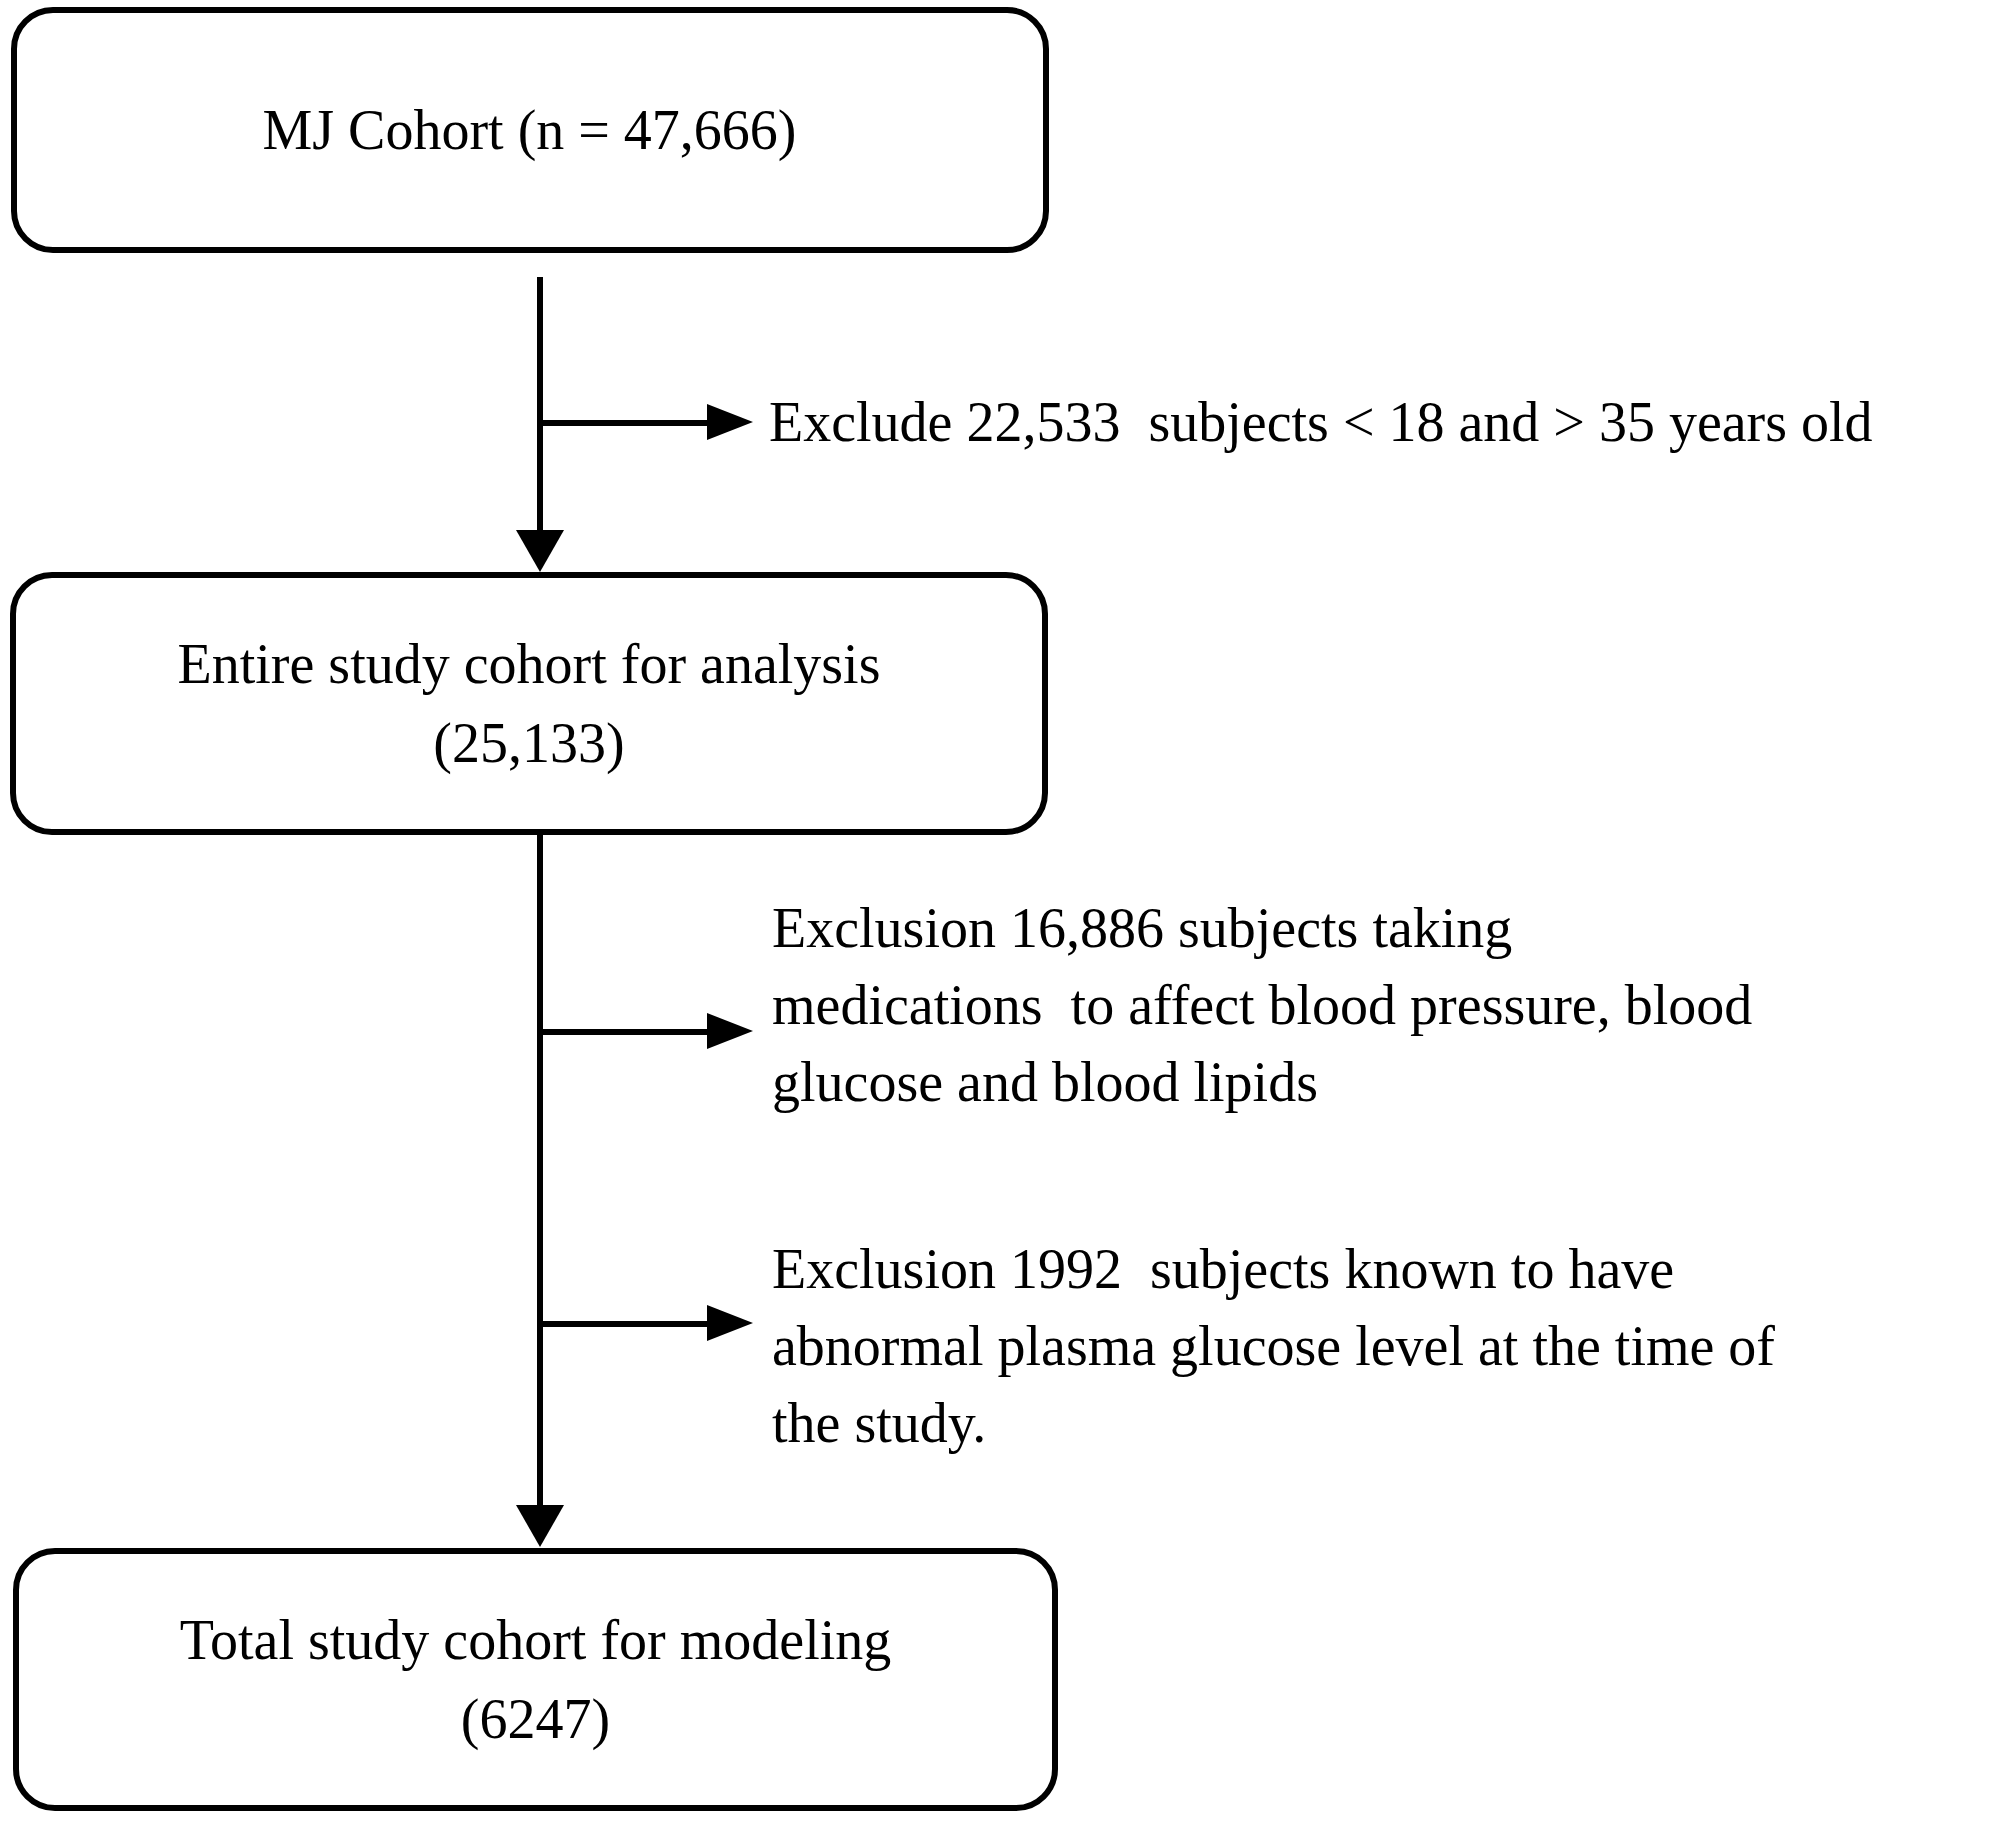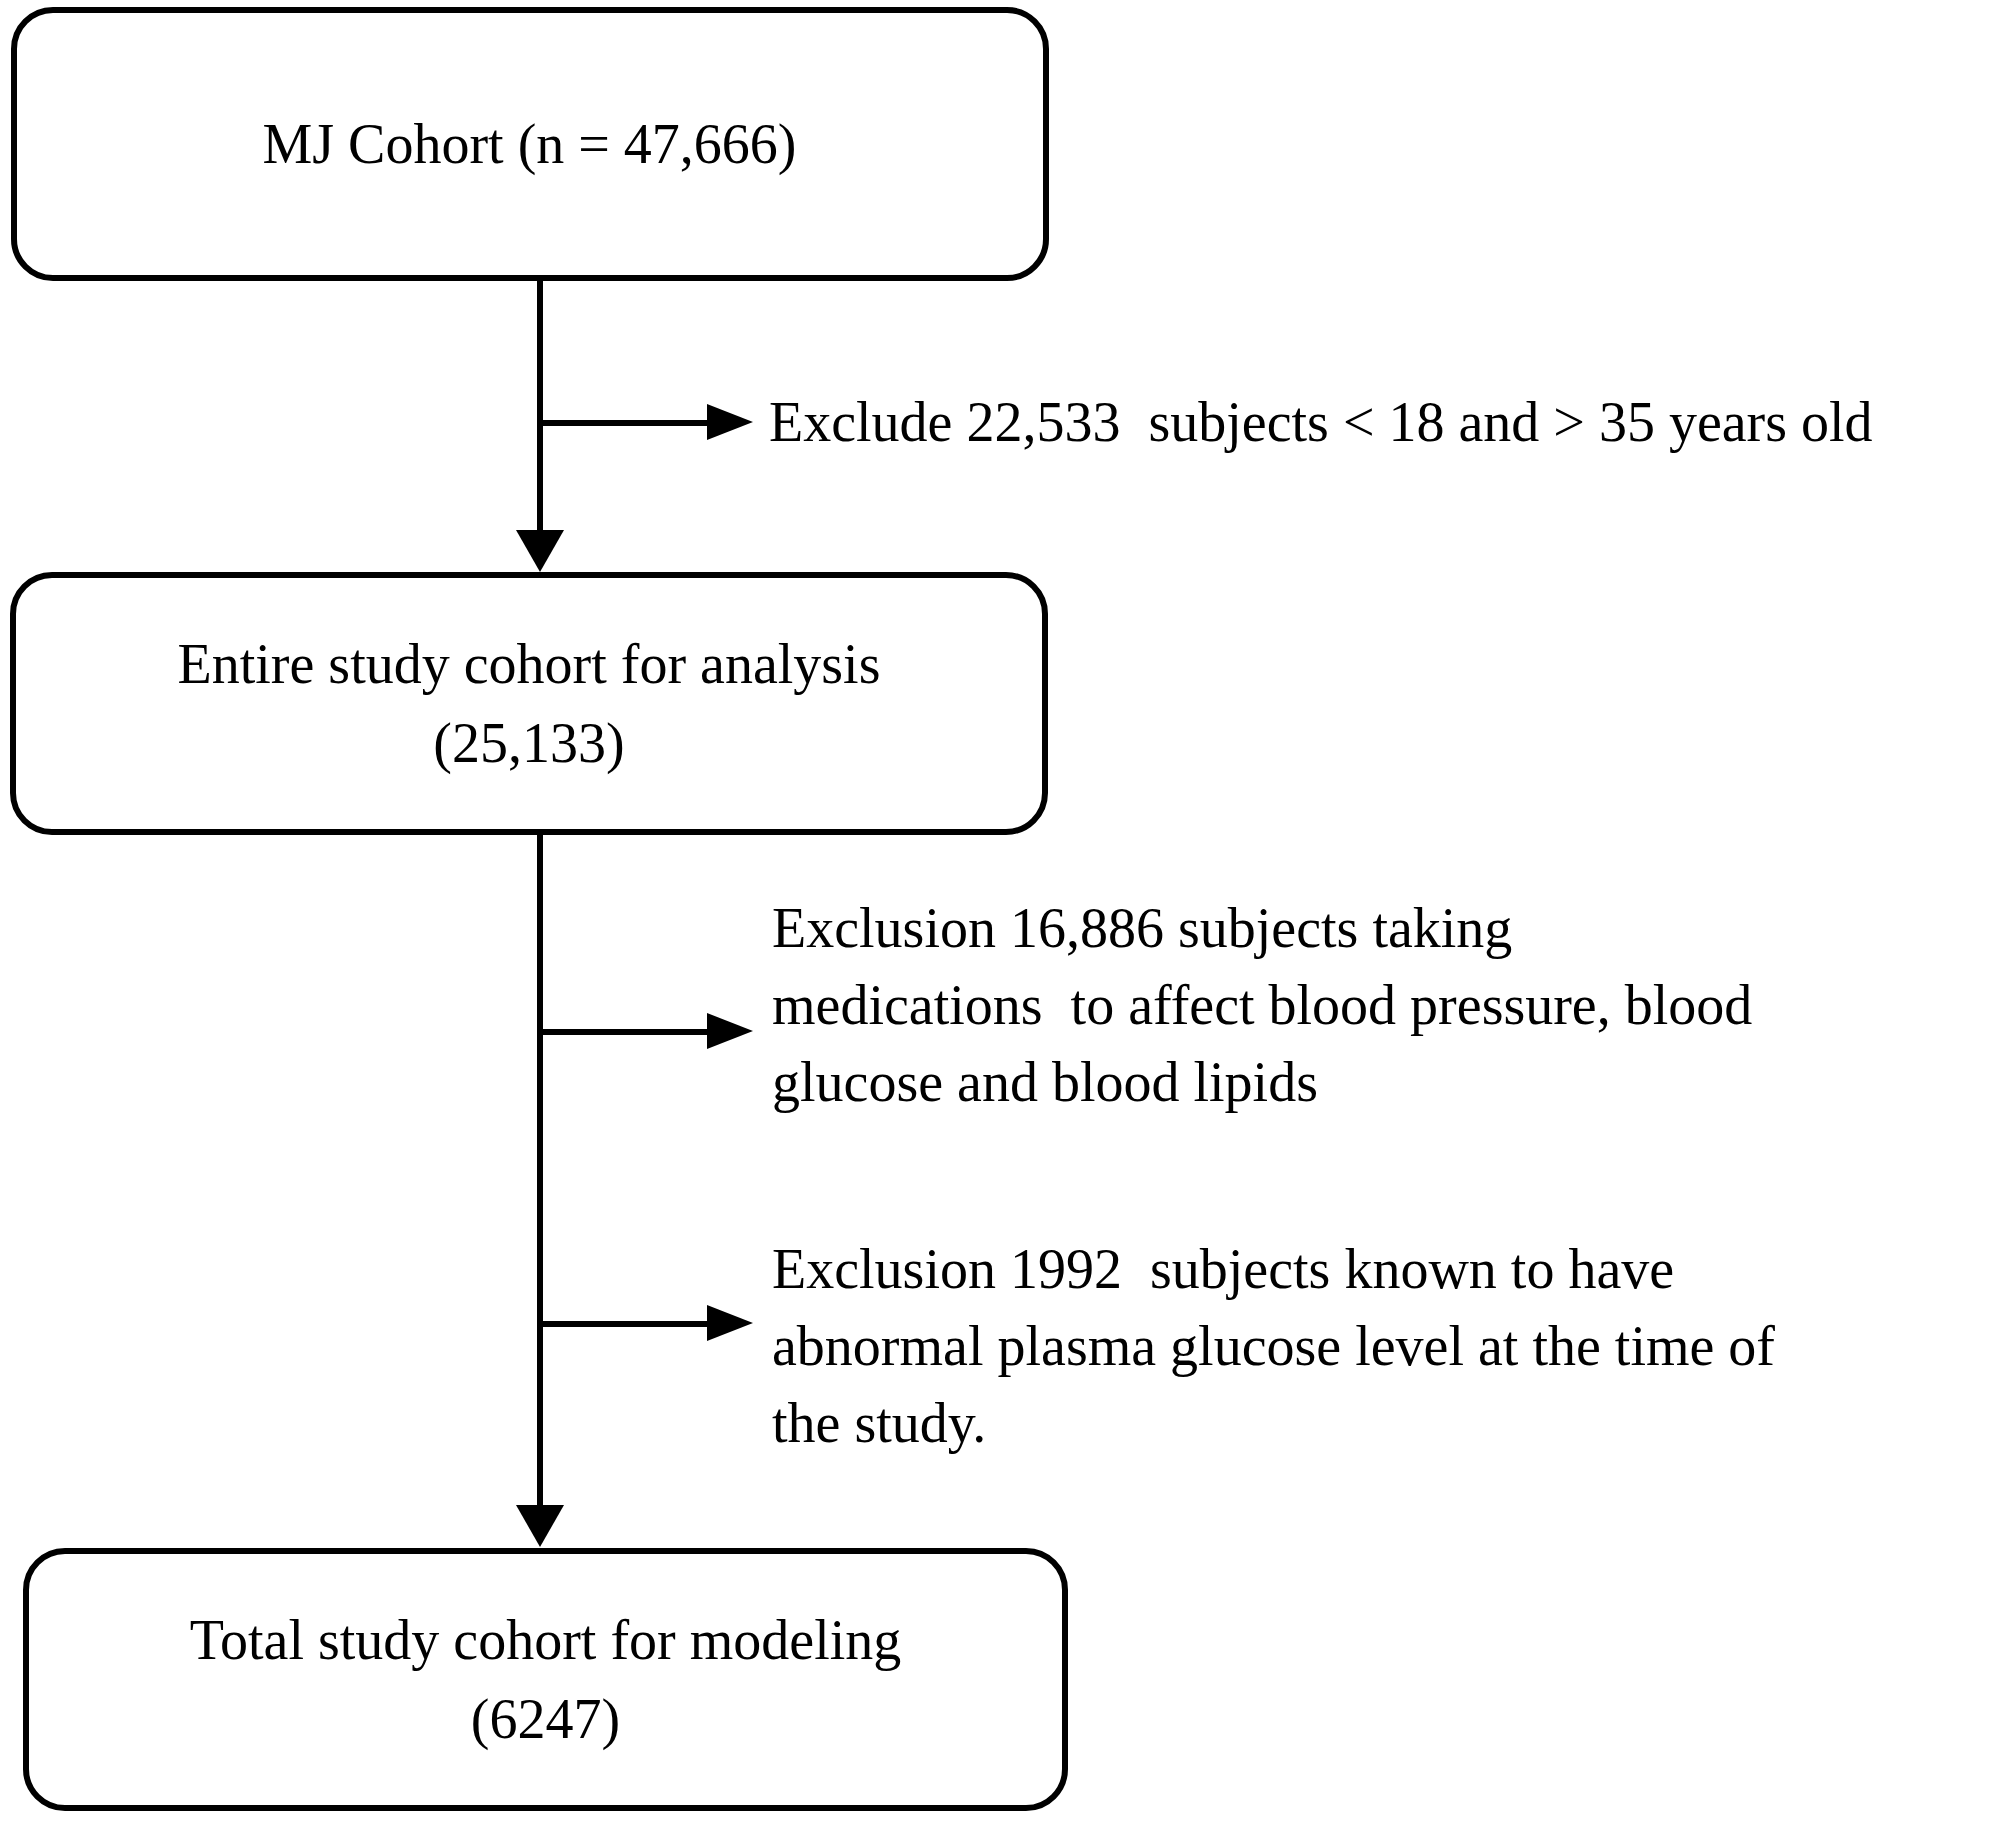--- a/index.html
+++ b/index.html
@@ -58,21 +58,21 @@
     line-height: 77px;
     text-align: left;
     white-space: pre-wrap;
   }
 </style>
 </head>
 <body>
 
 <div id="canvas">
 
-  <div class="node" style="left:10.5px; top:7px; width:1038px; height:274px;">
+  <div class="node" style="left:10.5px; top:7px; width:1038px; height:246px;">
     <div class="node-text">MJ Cohort (n = 47,666)</div>
   </div>
 
   <div class="vline" style="left:537px; top:277px; width:6.1px; height:256px;"></div>
   <div class="arrow-down" style="left:516px; top:530px;"></div>
 
   <div class="hline" style="left:540px; top:420px; width:169px; height:6.1px;"></div>
   <div class="arrow-right" style="left:707px; top:404px;"></div>
   <div class="note" style="left:769px; top:384px; width:1246px;">Exclude 22,533  subjects &lt; 18 and &gt; 35 years old</div>
 
@@ -89,19 +89,19 @@
   <div class="note" style="left:772px; top:890px; width:1238px;">Exclusion 16,886 subjects taking
 medications  to affect blood pressure, blood
 glucose and blood lipids</div>
 
   <div class="hline" style="left:540px; top:1321px; width:169px; height:6.1px;"></div>
   <div class="arrow-right" style="left:707px; top:1305px;"></div>
   <div class="note" style="left:772px; top:1231px; width:1238px;">Exclusion 1992  subjects known to have
 abnormal plasma glucose level at the time of
 the study.</div>
 
-  <div class="node" style="left:13px; top:1548px; width:1045px; height:263px;margin-left:10px;">
+  <div class="node" style="left:13px; top:1548px; width:1045px; height:263px;">
     <div class="node-text">Total study cohort for modeling
 (6247)</div>
   </div>
 
 </div>
 
 
 </body></html>

